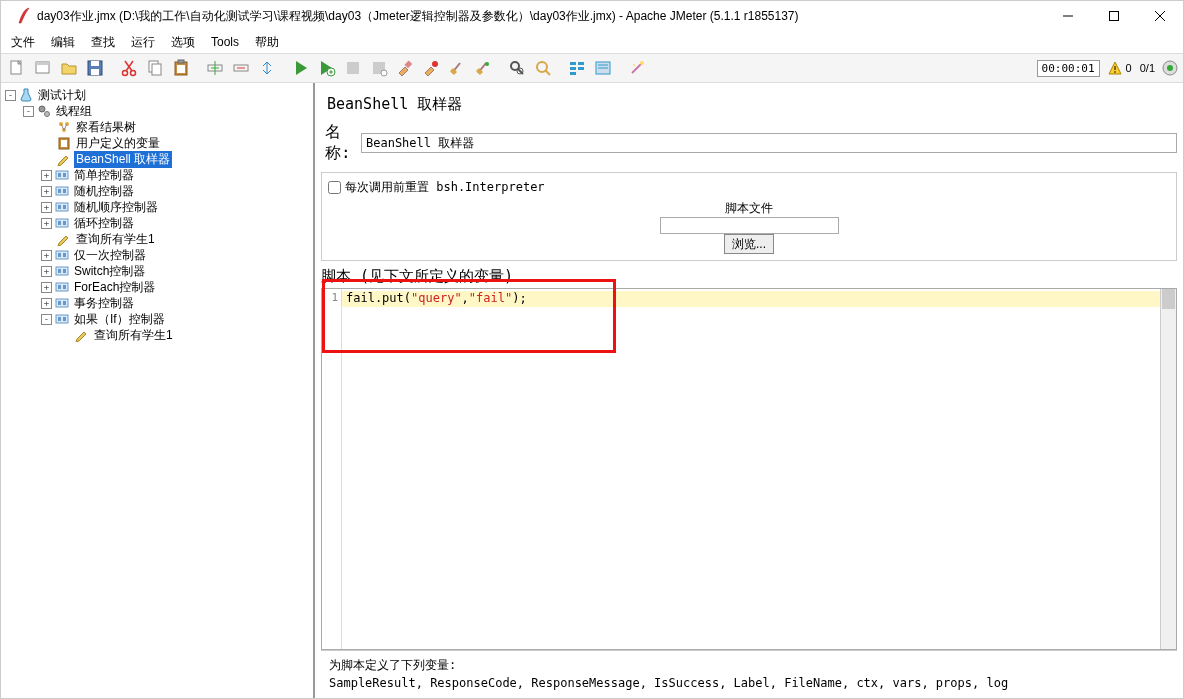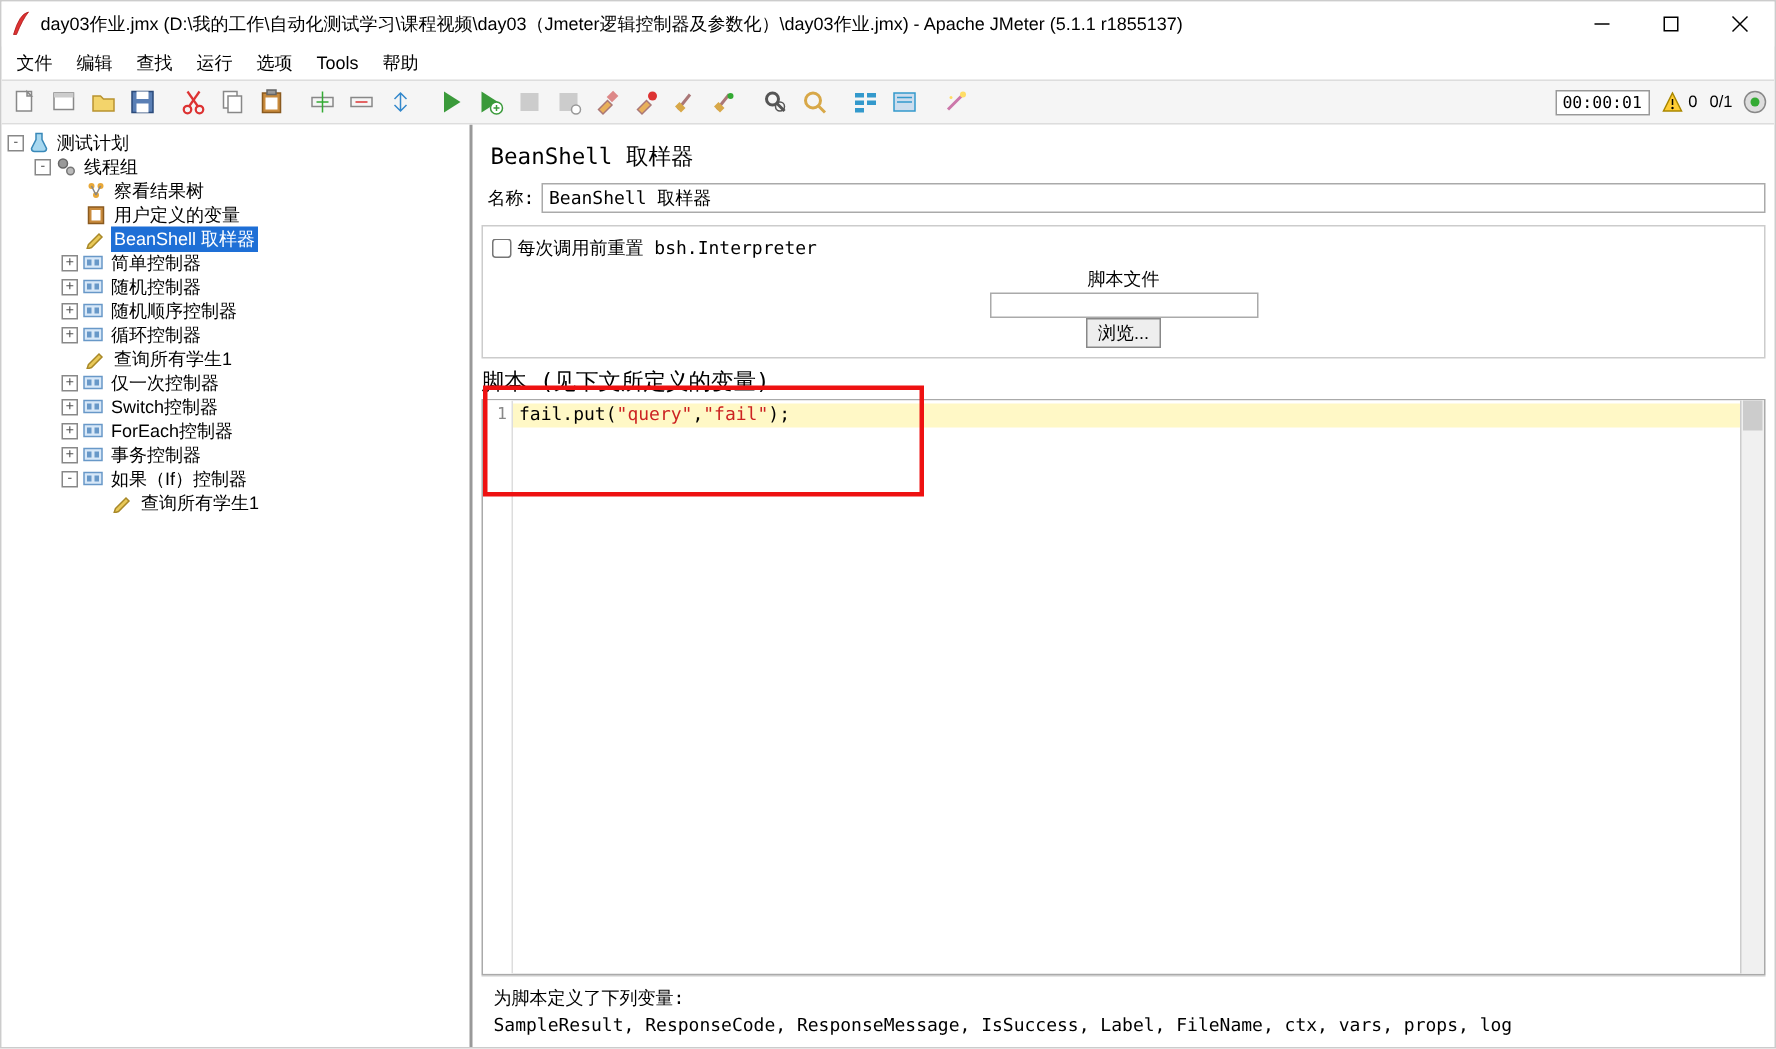--- a/index.html
+++ b/index.html
@@ -1,17 +1,17 @@
 <!DOCTYPE html>
 <html><head>
 <meta charset="utf-8">
 <style>
   * { box-sizing: border-box; margin: 0; padding: 0; }
   body { font-family: "Microsoft YaHei", "SimSun", sans-serif; font-size: 12px; background: #fff; width: 1184px; height: 699px; overflow: hidden; border: 1px solid #ccc; display: flex; flex-direction: column; }
-  .titlebar { height: 30px; display: flex; align-items: center; padding: 0 0 0 6px; background: #fff; }
+  .titlebar { height: 30px; display: flex; align-items: center; padding: 0 0 0 16px; background: #fff; }
   .titlebar .feather { width: 14px; height: 18px; margin-right: 6px; }
   .titlebar .title { flex: 1; font-size: 12px; color: #000; }
   .winbtns { display: flex; }
   .winbtn { width: 46px; height: 30px; display: flex; align-items: center; justify-content: center; color: #000; }
   .winbtn svg { width: 12px; height: 12px; }
   .menubar { height: 22px; display: flex; align-items: center; padding: 0 4px; gap: 4px; }
   .menubar span { padding: 2px 6px; font-size: 12px; color: #000; }
   .toolbar { height: 30px; display: flex; align-items: center; padding: 2px 4px; border-top: 1px solid #ddd; border-bottom: 1px solid #ddd; background: #f5f5f5; gap: 2px; }
   .tbtn { width: 24px; height: 24px; display: flex; align-items: center; justify-content: center; }
   .tbtn svg { width: 18px; height: 18px; }
@@ -24,21 +24,21 @@
   .tree-row { display: flex; align-items: center; height: 16px; font-size: 12px; white-space: nowrap; }
   .tree-row .indent { display: inline-block; }
   .toggle { width: 11px; height: 11px; border: 1px solid #888; display: inline-flex; align-items: center; justify-content: center; font-size: 9px; line-height: 1; margin-right: 2px; color: #555; font-family: monospace; }
   .toggle.empty { border: none; width: 13px; }
   .node-icon { width: 16px; height: 14px; display: inline-flex; align-items: center; justify-content: center; margin-right: 2px; }
   .tree-row.selected .label { background: #1e6fd6; color: #fff; padding: 0 2px; }
   .label { padding: 0 2px; }
   .editor { flex: 1; display: flex; flex-direction: column; padding: 8px 6px 0 6px; overflow: hidden; }
   .panel-title { font-size: 15px; font-family: "SimSun", monospace; margin: 4px 0 8px 6px; }
   .form-row { display: flex; align-items: center; margin-bottom: 4px; }
-  .form-row label { font-size: 12px; width: 40px; text-align: left; padding-left: 4px; font-family: "SimSun", monospace; }
+  .form-row label { font-size: 16px; width: 40px; text-align: left; padding-left: 4px; font-family: "SimSun", monospace; }
   .form-row input[type=text] { flex: 1; border: 1px solid #aaa; height: 20px; padding: 0 4px; font-size: 12px; font-family: "SimSun", monospace; }
   .boxed { border: 1px solid #ccc; padding: 6px; margin-top: 4px; }
   .check-row { display: flex; align-items: center; font-size: 12px; font-family: "SimSun", monospace; gap: 4px; }
   .param-row { display: flex; align-items: center; font-size: 12px; font-family: "SimSun", monospace; margin-top: 6px; }
   .param-row input { flex: 1; border: 1px solid #aaa; height: 20px; margin-left: 6px; }
   .file-row { display: flex; align-items: center; font-size: 12px; font-family: "SimSun", monospace; margin-top: 4px; flex-direction: column; }
   .file-row input { flex: 1; border: 1px solid #aaa; height: 20px; margin: 0 6px; }
   .file-row button { width: 50px; height: 20px; font-size: 12px; border: 1px solid #888; background: #eee; }
   .script-label { font-size: 15px; font-family: "SimSun", monospace; margin-top: 6px; }
   .code-wrap { flex: 1; border: 1px solid #aaa; margin-top: 2px; display: flex; flex-direction: column; position: relative; }

